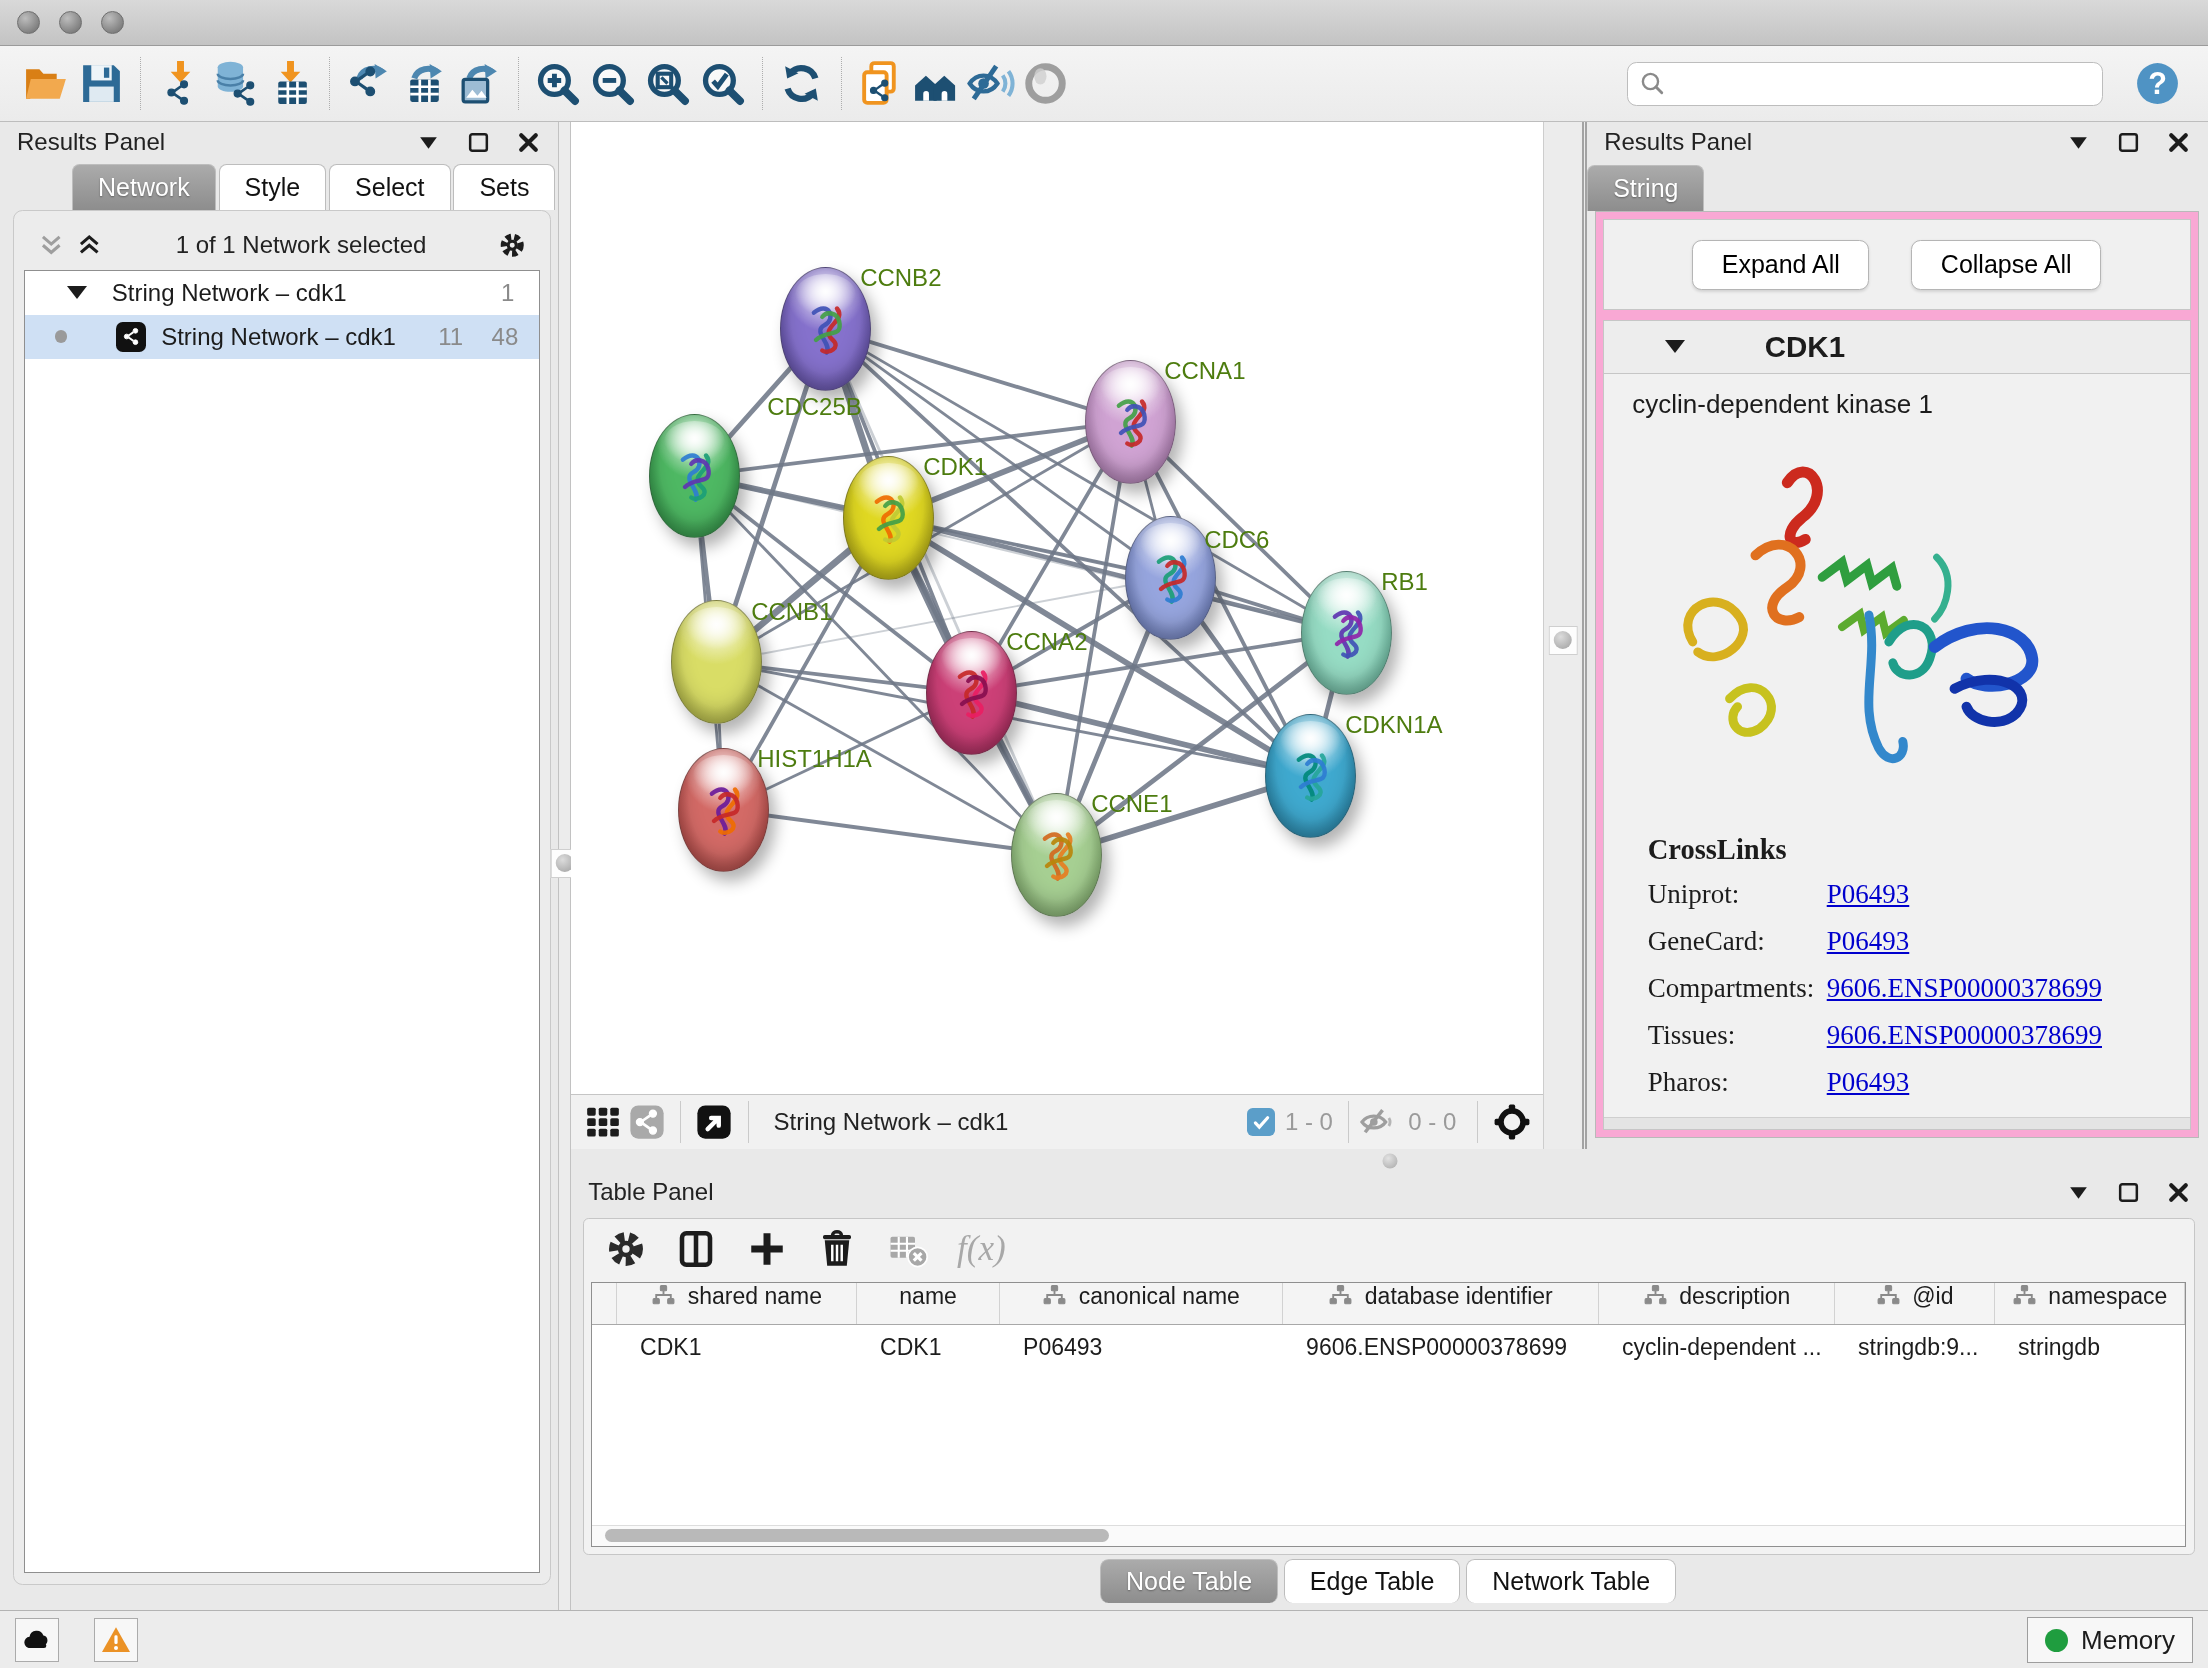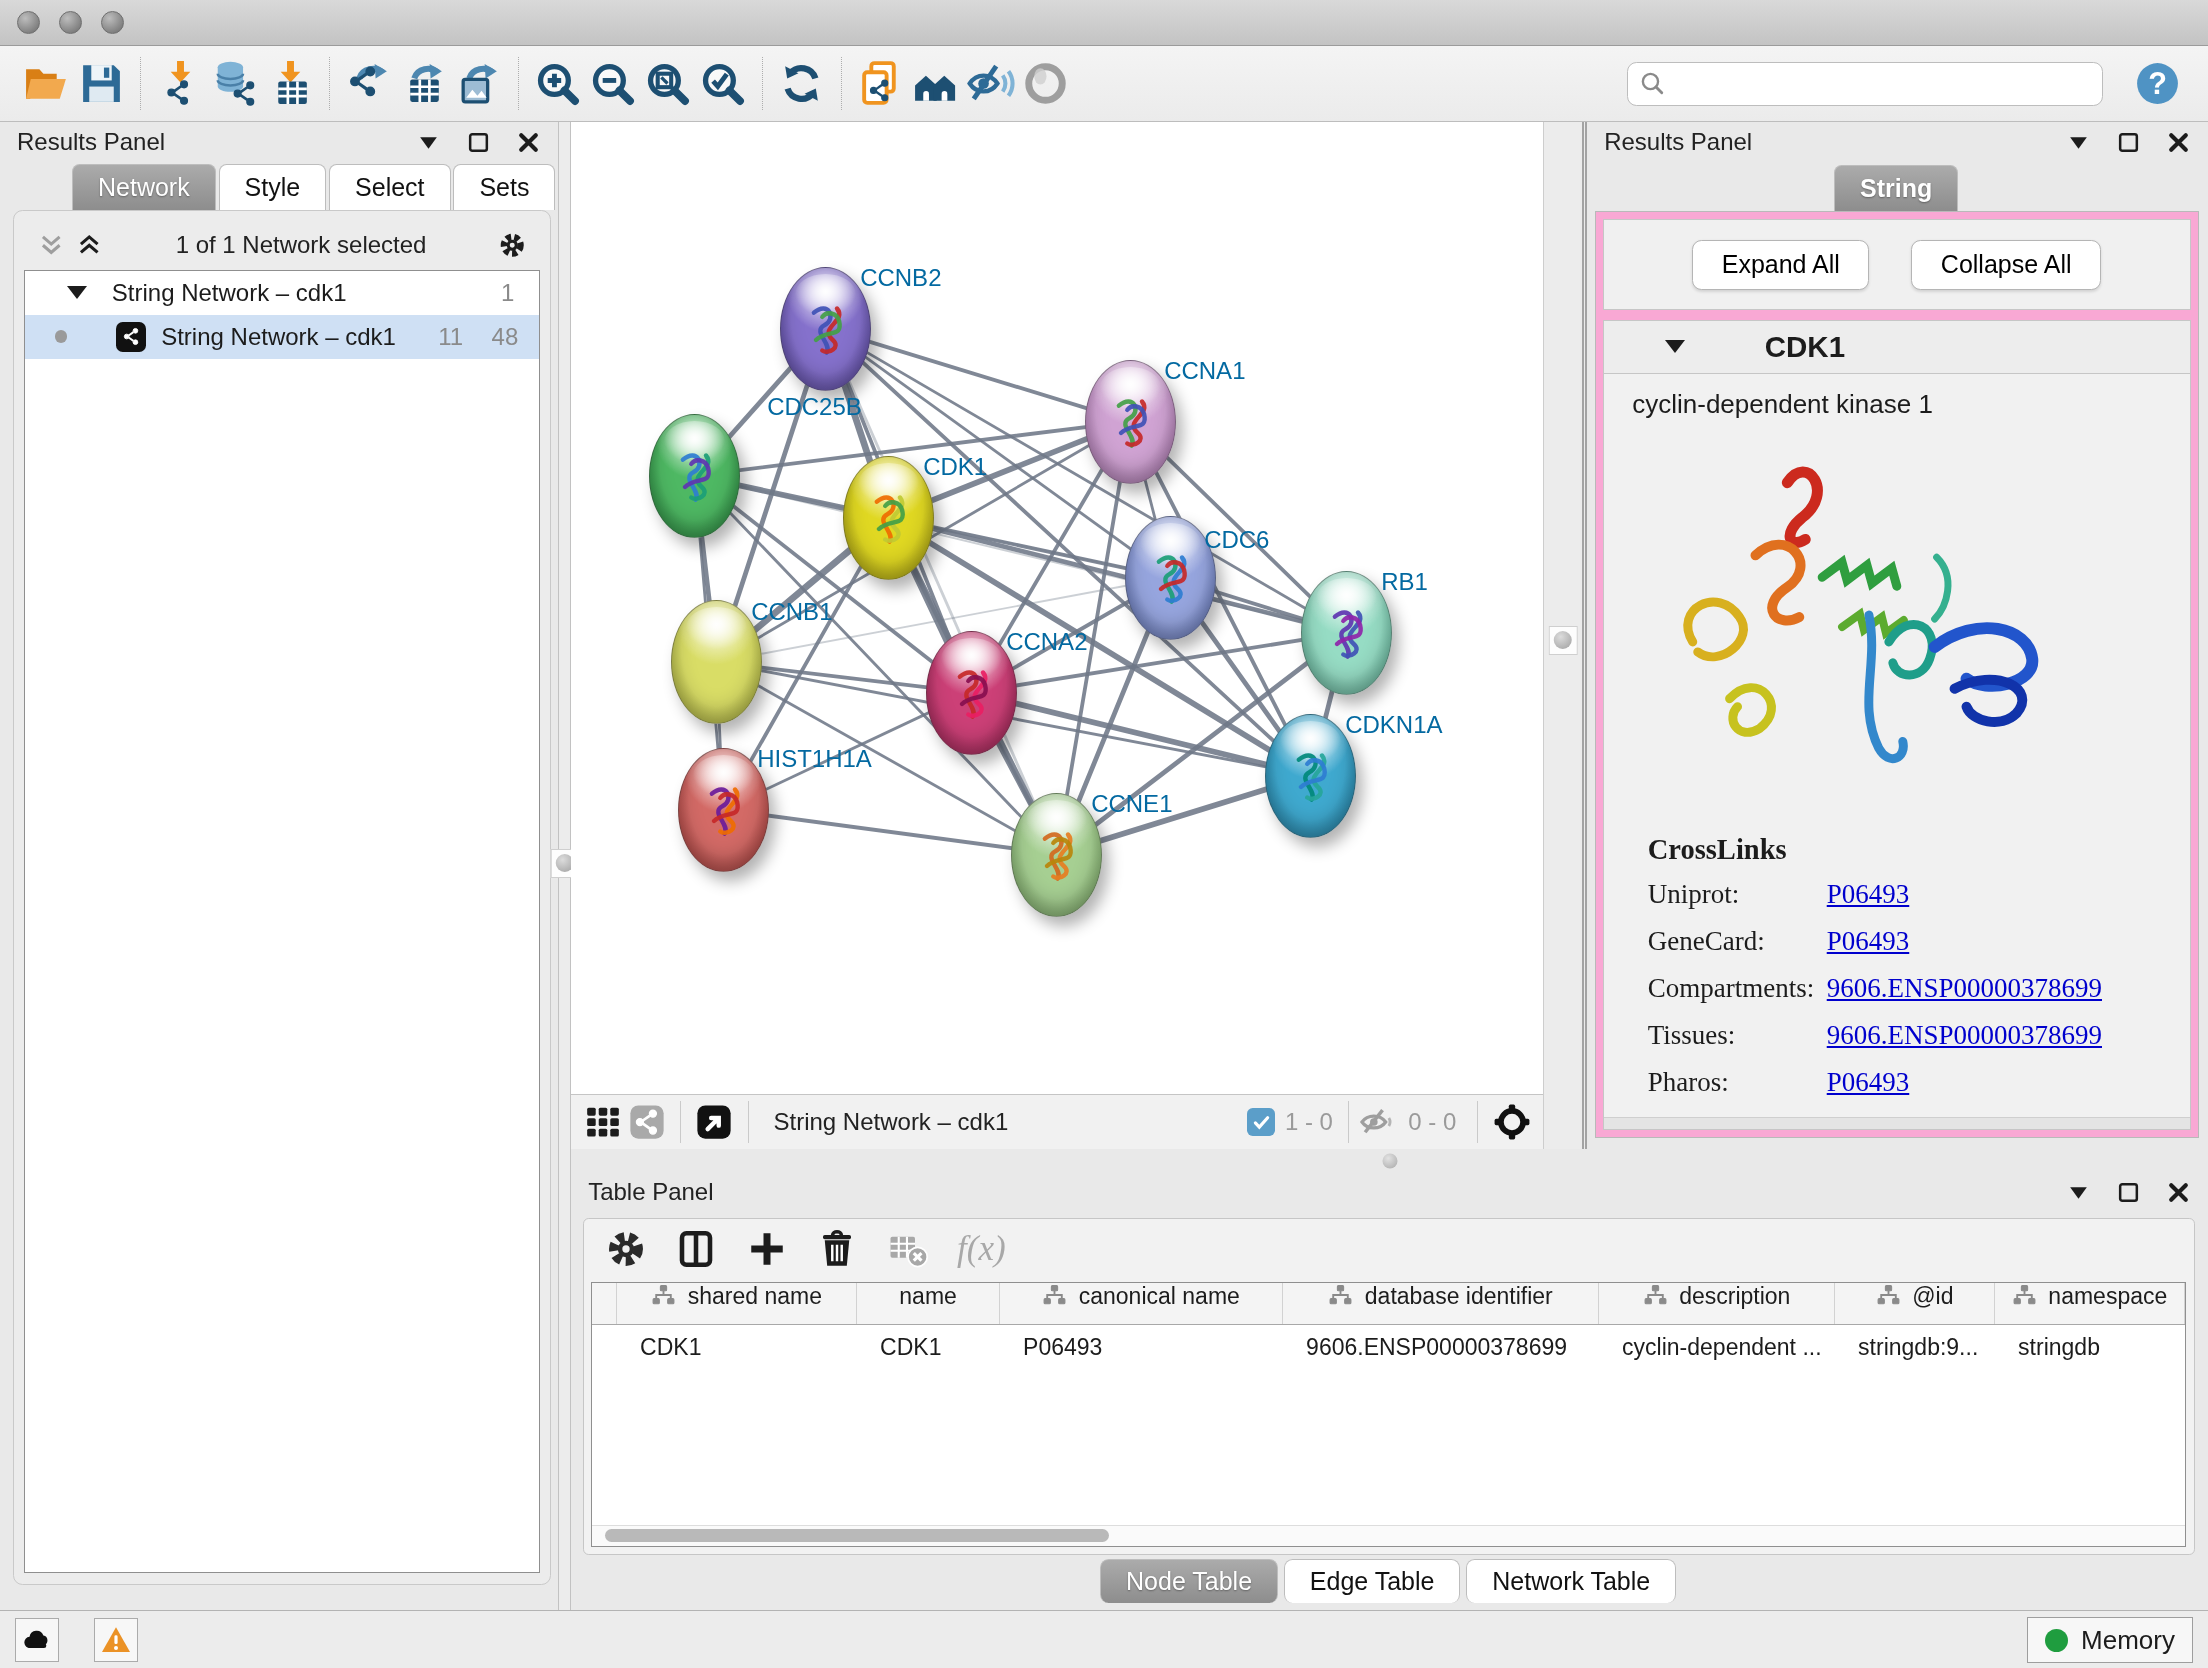--- a/index.html
+++ b/index.html
@@ -85,35 +85,35 @@
   .net-canvas { position:relative; flex:1; background:#fff; overflow:hidden; }
   .net-canvas svg.edges { position:absolute; left:0; top:0; }
   .nnode { position:absolute; width:91px; height:124px; border-radius:50%;
     border:1px solid rgba(40,40,40,.45);
     box-shadow:6.7px 9.5px 15px rgba(0,0,0,.30), inset 0 -9.5px 21px rgba(0,0,0,.28);
   }
   .nnode::before { content:""; position:absolute; left:16%; top:5%; width:68%; height:34%;
     border-radius:50%;
     background:radial-gradient(ellipse at 50% 40%, rgba(255,255,255,.95), rgba(255,255,255,0) 72%); }
   .nnode svg { position:absolute; left:17px; top:30px; }
-  .nlabel { position:absolute; font-size:24px; color:#0369a1; white-space:nowrap; }
+  .nlabel { position:absolute; font-size:24px; color:#4d7c0f; white-space:nowrap; }
   .view-toolbar { height:55px; background:#f1f1f1; border-top:1px solid #c5c5c5;
     display:flex; align-items:center; padding:0 9.5px; }
   .view-toolbar .vt { width:44px; height:44px; display:flex; align-items:center; justify-content:center; }
   .view-toolbar svg { width:38px; height:38px; }
   .vt-sep { height:42px; border-left:1px solid #cacaca; margin:0 11.4px; }
   .vt-name { font-size:24px; color:#222; margin-left:13.3px; flex:1; }
   .vt-count { font-size:24px; color:#9a9a9a; margin:0 9.5px; }
   .checkbox { width:28.5px; height:28.5px; border-radius:5.7px; background:#5b9ec9;
     display:flex; align-items:center; justify-content:center; }
   .checkbox svg { width:21px; height:21px; }
 
   
   .results-panel { flex:1; display:flex; flex-direction:column; background:#e9e9e9; }
-  .rp-tabrow { height:49px; display:flex; justify-content:center; align-items:flex-end;font-weight:bold; }
+  .rp-tabrow { height:49px; display:flex; justify-content:flex-start; align-items:flex-end; }
   .rp-box { flex:1; margin:0 9.5px 11.4px 7.6px; border:1.9px solid #b9b9b9; background:#f9a8d4;
     display:flex; flex-direction:column; padding:7px; }
   .rp-buttons { border:1.9px solid #c6c6c6; background:#f0f0f0; height:91px;
     display:flex; align-items:center; justify-content:center; gap:42px; margin-bottom:9.5px; }
   .btn { background:#fff; border:1.9px solid #b5b5b5; border-radius:9.5px;
     font-size:25px; padding:9.5px 28.5px; box-shadow:0 1.9px 2.9px rgba(0,0,0,.12); }
   .rp-details { flex:1; border:1.9px solid #c6c6c6; background:#f1f1f1;
     display:flex; flex-direction:column; overflow:hidden; }
   .cdk-row { height:53px; display:flex; align-items:center; background:#ededed;
     border-bottom:1.9px solid #c6c6c6; }

